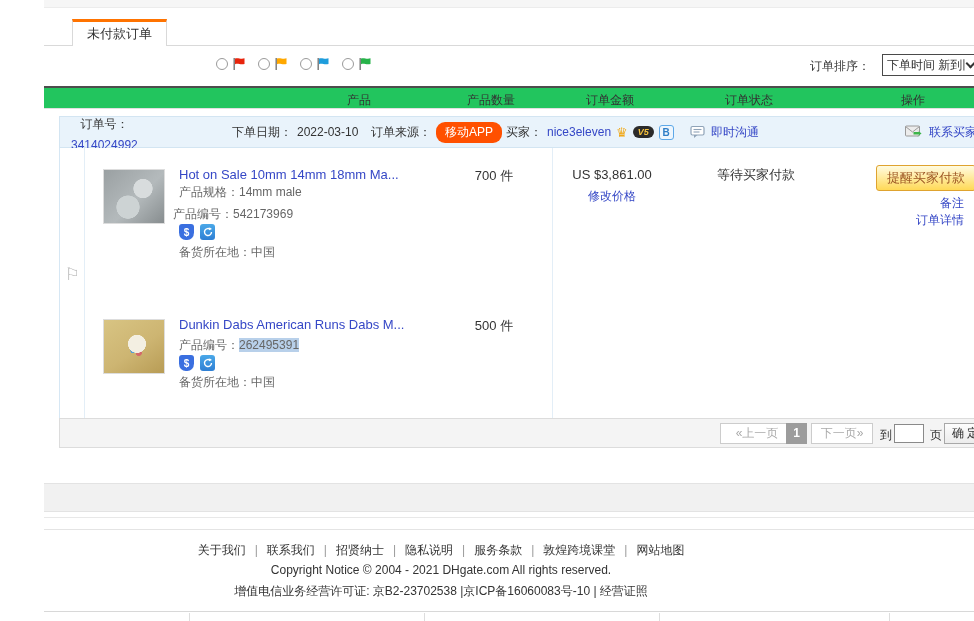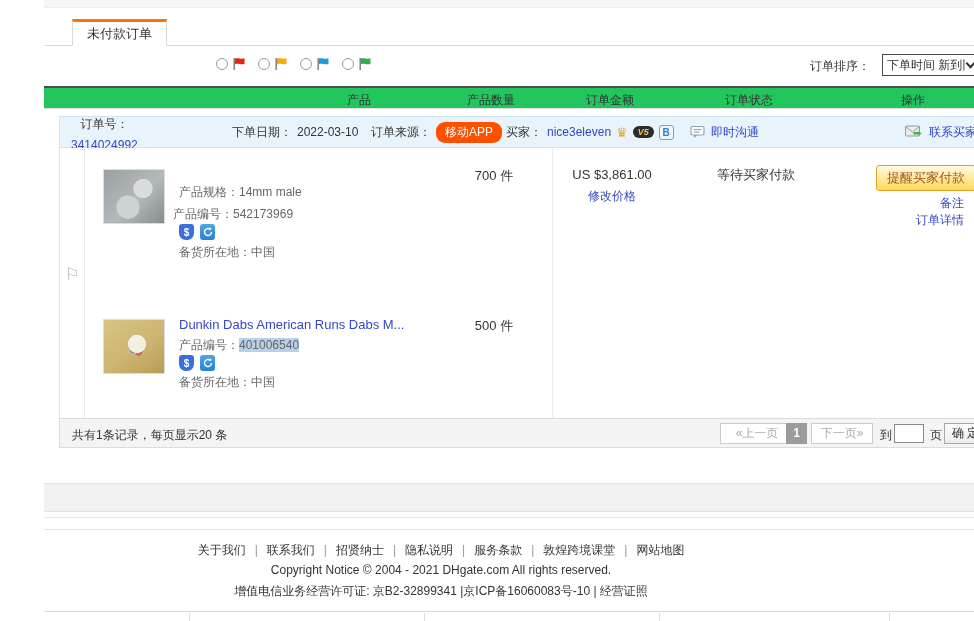--- a/index.html
+++ b/index.html
@@ -193,20 +193,21 @@
     </svg>
     <a class="lnk">联系买家</a>
   </span>
 
   <div class="abs obody"></div>
   <div class="vline" style="left:40px;"></div>
   <div class="vline" style="left:508px;"></div>
   <span class="abs flagmark" style="left:21px; top:264px;">⚐</span>
 
   <div class="abs pimg pimg1" style="left:59px; top:169px;"></div>
+  <a class="abs lnk ptitle" style="left:135px; top:167px;">Hot on Sale 10mm 14mm 18mm Ma...</a>
   <div class="abs meta" style="left:135px; top:184px;">
     <span>产品规格：</span><span>14mm male</span>
   </div>
   <div class="abs meta" style="left:129px; top:206px;">
     <span>产品编号：</span><span>542173969</span>
   </div>
   <div class="abs" style="left:135px; top:224px; display:flex; gap:6px;">
     <span class="dollaricon">$</span>
     <span class="refreshicon">
       <svg width="10" height="10" viewBox="0 0 10 10">
@@ -225,57 +226,56 @@
 
   <span class="abs cx" style="left:712px; top:166px; font-size:13px;">等待买家付款</span>
 
   <button class="abs remindbtn" style="right:42px; top:165px;">提醒买家付款</button>
   <a class="abs lnk" style="right:54px; top:195px;">备注</a>
   <a class="abs lnk" style="right:54px; top:212px;">订单详情</a>
 
   <div class="abs pimg pimg2" style="left:59px; top:319px;"></div>
   <a class="abs lnk ptitle" style="left:135px; top:317px;">Dunkin Dabs American Runs Dabs M...</a>
   <div class="abs meta" style="left:135px; top:337px;">
-    <span>产品编号：</span><span class="sel">401006540</span>
+    <span>产品编号：</span><span class="sel">262495391</span>
   </div>
   <div class="abs" style="left:135px; top:355px; display:flex; gap:6px;">
     <span class="dollaricon">$</span>
     <span class="refreshicon">
       <svg width="10" height="10" viewBox="0 0 10 10">
           <path d="M8.5 5a3.5 3.5 0 1 1-1.2-2.6" stroke="#fff" fill="none" stroke-width="1.4"></path>
           <path d="M6.5 0.2 L9 2 L6 3.2 Z" fill="#fff"></path>
         </svg>
     </span>
   </div>
   <div class="abs meta" style="left:135px; top:374px;">
     <span>备货所在地：</span><span>中国</span>
   </div>
   <span class="abs cx" style="left:450px; top:317px; font-size:13px;">500 件</span>
 
   <div class="abs pagbar"></div>
-  <span class="abs" style="left:28px; top:427px;">共有1条记录，每页显示20 条</span>
   <span class="pgbtn" style="left:676px; width:74px;">«上一页</span>
   <span class="pgcur" style="left:742px;">1</span>
   <span class="pgbtn" style="left:767px; width:62px;">下一页»</span>
   <span class="abs" style="left:836px; top:427px;">到</span>
   <input class="pginput" style="left: 850px;">
   <span class="abs" style="left:886px; top:427px;">页</span>
   <button class="pgok" style="left:900px;">确定</button>
 
   <div class="abs scrollline"></div>
 
   <div class="abs grayband"></div>
   <div class="abs hairline" style="top:517px;"></div>
   <div class="abs hairline" style="top:529px; background:#e4e4e4;"></div>
 
   <div class="abs footline" style="top:542px;">
     <a class="lnk" style="color:#333;">关于我们</a><span class="footsep">|</span><a class="lnk" style="color:#333;">联系我们</a><span class="footsep">|</span><a class="lnk" style="color:#333;">招贤纳士</a><span class="footsep">|</span><a class="lnk" style="color:#333;">隐私说明</a><span class="footsep">|</span><a class="lnk" style="color:#333;">服务条款</a><span class="footsep">|</span><a class="lnk" style="color:#333;">敦煌跨境课堂</a><span class="footsep">|</span><a class="lnk" style="color:#333;">网站地图</a>
   </div>
   <div class="abs footline" style="top:563px;">Copyright Notice © 2004 - 2021 DHgate.com All rights reserved.</div>
-  <div class="abs footline" style="top:583px;">增值电信业务经营许可证: 京B2-32899341 |京ICP备16060083号-10 | 经营证照</div>
+  <div class="abs footline" style="top:583px;">增值电信业务经营许可证: 京B2-23702538 |京ICP备16060083号-10 | 经营证照</div>
 
   <div class="abs bottomline"></div>
   <div class="tick" style="left:145px;"></div>
   <div class="tick" style="left:380px;"></div>
   <div class="tick" style="left:615px;"></div>
   <div class="tick" style="left:845px;"></div>
 
 </div>
 
 </body></html>

